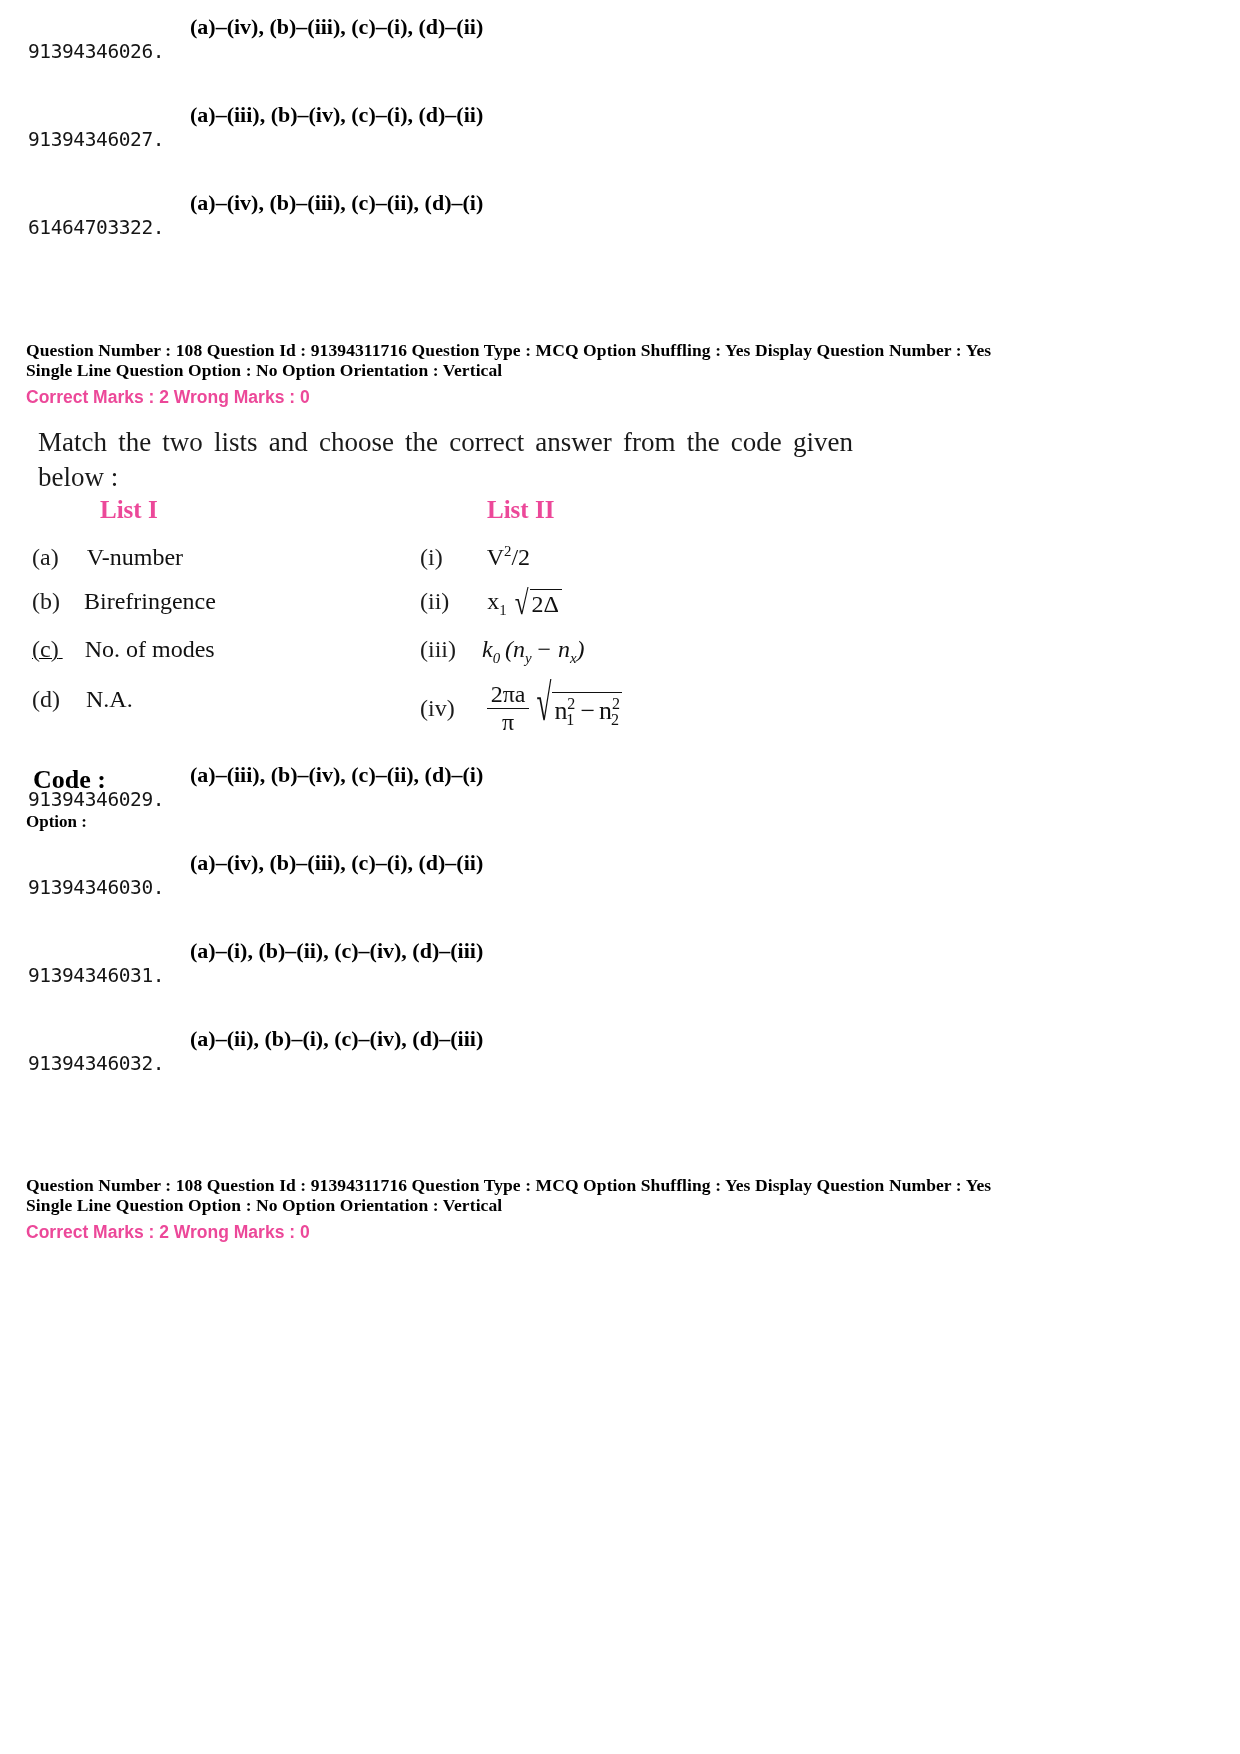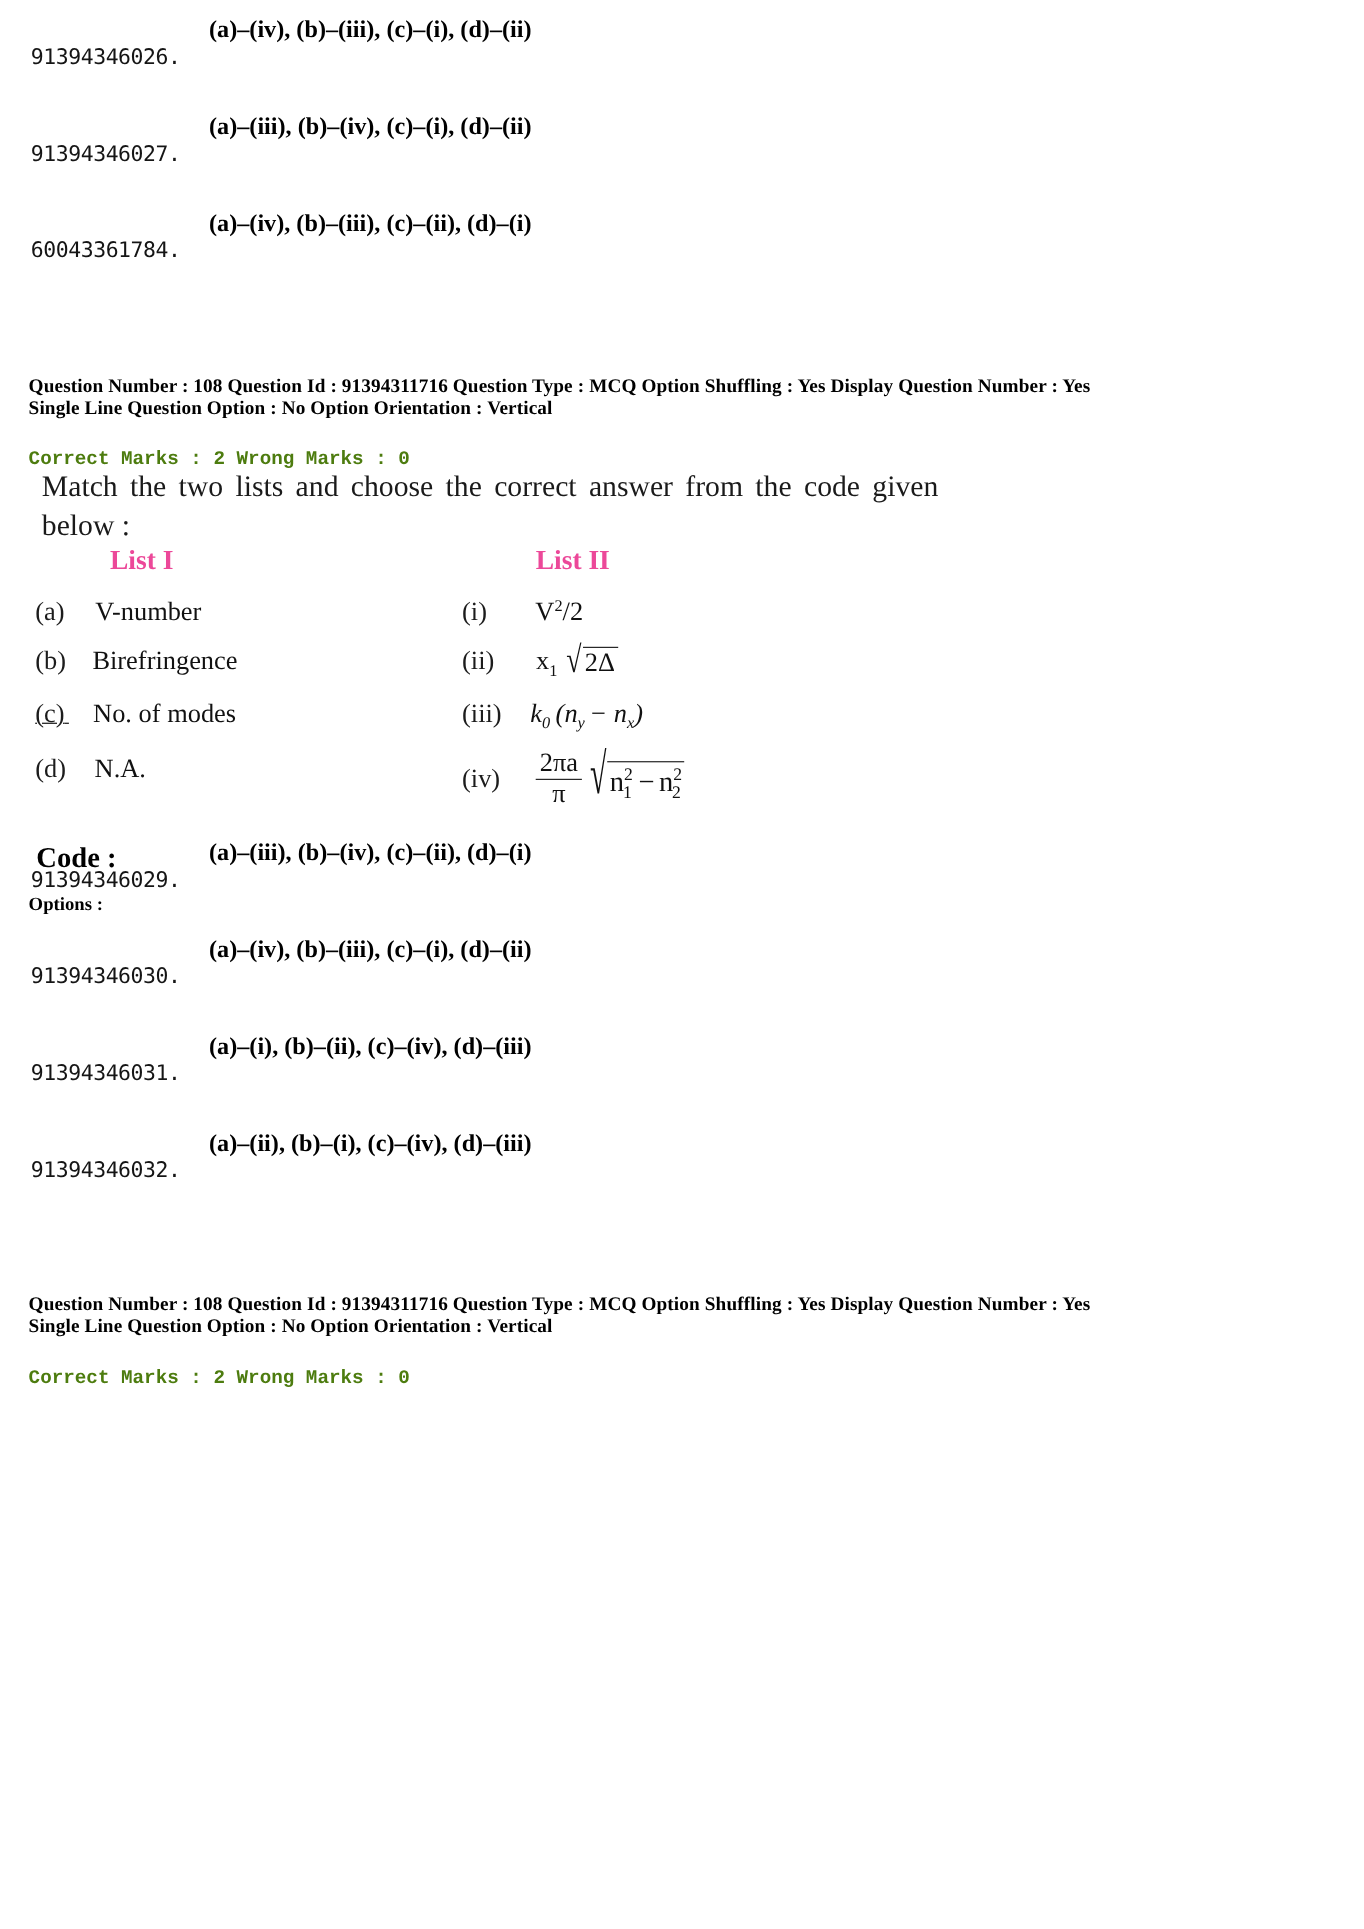--- a/index.html
+++ b/index.html
@@ -52,25 +52,25 @@
   .meta {
     font-family: "Liberation Serif", "DejaVu Serif", serif;
     font-weight: bold;
     font-size: 17.5px;
     line-height: 1.16;
     color: #000000;
     letter-spacing: 0.1px;
   }
   .meta-line { white-space: nowrap; }
   .meta-marks {
-    margin-top: 27px;
-    font-family: Liberation Mono, monospace;
+    margin-top: 6px;
+    font-family: Liberation Sans, sans-serif;
     font-weight: bold;
     font-size: 17.5px;
-    color: #4d7c0f;
+    color: #ec4899;
   }
 
   
   .stem {
     font-size: 27px;
     line-height: 1.28;
     text-align: justify;
     color: #1a1a1a;
     font-family: "Liberation Serif", "DejaVu Serif", serif;
   }
@@ -155,21 +155,21 @@
       <span class="opt-id">91394346026.</span>
       <span class="opt-text">(a)–(iv), (b)–(iii), (c)–(i), (d)–(ii)</span>
     </div>
 
     <div class="opt-row" style="margin-top:14px;">
       <span class="opt-id">91394346027.</span>
       <span class="opt-text">(a)–(iii), (b)–(iv), (c)–(i), (d)–(ii)</span>
     </div>
 
     <div class="opt-row" style="margin-top:14px;">
-      <span class="opt-id">60043361784.</span>
+      <span class="opt-id">61464703322.</span>
       <span class="opt-text">(a)–(iv), (b)–(iii), (c)–(ii), (d)–(i)</span>
     </div>
 
   </div>
 
   <div style="position:absolute; left:26px; top:340px; width:1190px;">
     <div class="meta">
       <div class="meta-line">Question Number : 108  Question Id : 91394311716  Question Type : MCQ  Option Shuffling : Yes  Display Question Number : Yes</div>
       <div class="meta-line">Single Line Question Option : No  Option Orientation : Vertical</div>
     </div>
@@ -241,21 +241,21 @@
             <span class="sign" style="transform:scaleY(1.9) translateY(1px);">√</span>
             <span class="body" style="padding-top:3px;"><span>n</span><sup class="m">2</sup><sub class="m" style="margin-left:-9px;">1</sub><span style="display:inline-block;width:6px;"></span><span>−</span><span style="display:inline-block;width:4px;"></span><span>n</span><sup class="m">2</sup><sub class="m" style="margin-left:-9px;">2</sub></span>
           </span>
       </span>
     </div>
 
   </div>
 
   <div class="code-head" style="position:absolute; left:33px; top:765px;">Code :</div>
 
-  <div class="options-label" style="position:absolute; left:26px; top:812px;">Options :</div>
+  <div class="options-label" style="position:absolute; left:26px; top:812px;">Option :</div>
 
   <div style="position:absolute; left:0; top:762px; width:1240px;">
 
     <div class="opt-row">
       <span class="opt-id">91394346029.</span>
       <span class="opt-text">(a)–(iii), (b)–(iv), (c)–(ii), (d)–(i)</span>
     </div>
 
     <div class="opt-row" style="margin-top:14px;">
       <span class="opt-id">91394346030.</span>

